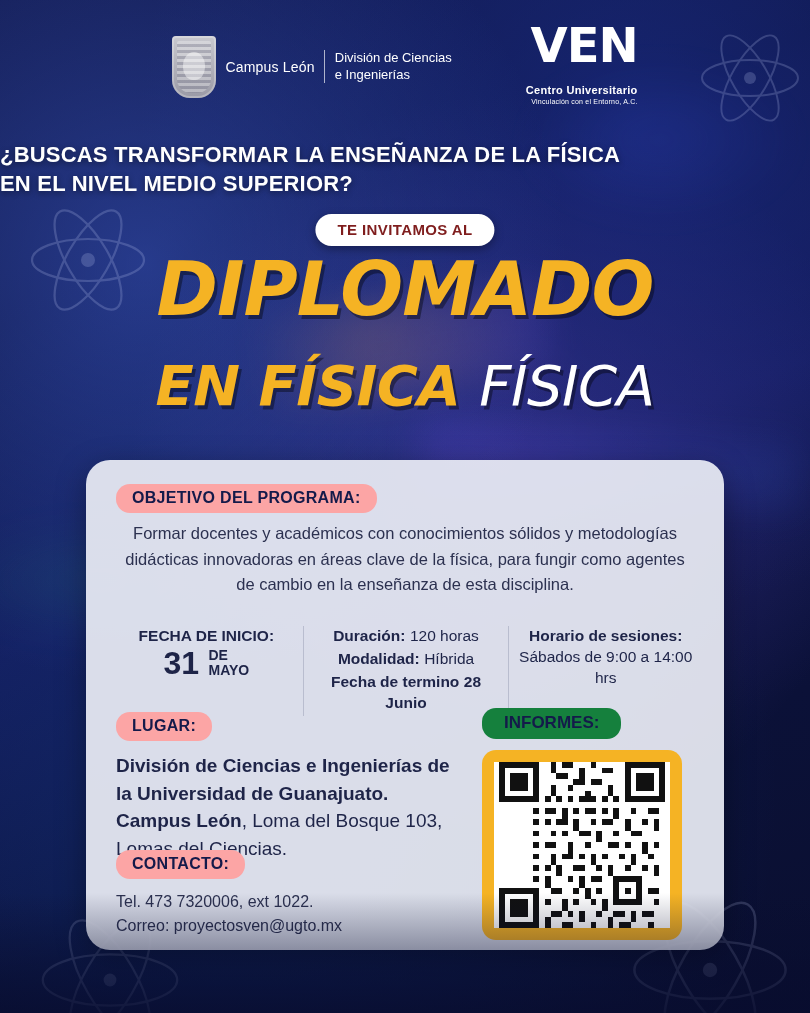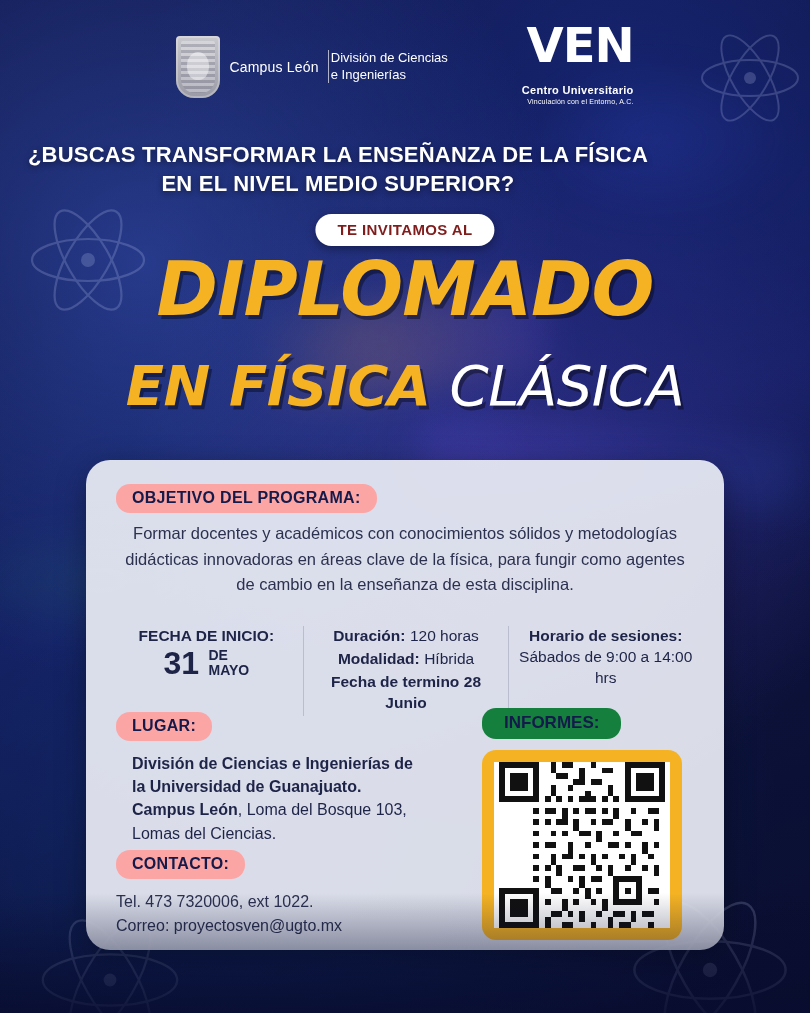--- a/index.html
+++ b/index.html
@@ -83,21 +83,21 @@
     border-radius: 50% 50% 45% 45%;
   }
   .ug-campus {
     color: #ffffff;
     font-size: 14px;
     letter-spacing: .2px;
     white-space: nowrap;
   }
   .ug-div {
     border-left: 1px solid rgba(255,255,255,.65);
-    padding-left: 2px;
+    padding-left: 10px;
     color: #ffffff;
     font-size: 13px;
     line-height: 1.28;
     white-space: nowrap;
   }
   .ven-block {
     text-align: right;
     color: #fff;
     transform: translateY(-2px);
   }
@@ -117,21 +117,20 @@
   .ven-sub2 {
     font-size: 7px;
     letter-spacing: .2px;
     margin-top: 2px;
   }
 
   
   .q-line {
     position: absolute;
     top: 140px; left: 0; width: 676px;
-    text-align: center;
     color: #ffffff;
     font-size: 22px;
     font-weight: 700;
     letter-spacing: .2px;
     line-height: 1.32;
     text-shadow: 0 2px 6px rgba(0,0,0,.45);
   }
 
   .invite-pill {
     position: absolute;
@@ -241,23 +240,22 @@
   .mid-row { margin-bottom: 2px; }
   .mid-row .lbl { display: inline; }
   .mid-row .val { display: inline; }
 
   .lugar-tag { position: absolute; left: 30px; top: 252px; }
   .lugar-text {
     position: absolute;
     left: 30px; top: 292px;
     width: 350px;
     color: #1e2448;
-    font-size: 16px;
+    font-size: 19px;
     line-height: 1.45;
-    margin-left: 16px;
   }
   .lugar-text b { font-weight: 700; }
 
   .contacto-tag { position: absolute; left: 30px; top: 390px; }
   .contacto-text {
     position: absolute;
     left: 30px; top: 430px;
     width: 360px;
     color: #2c3150;
     font-size: 16px;
@@ -361,21 +359,21 @@
     <div>¿BUSCAS TRANSFORMAR LA ENSEÑANZA DE LA FÍSICA</div>
     <div>EN EL NIVEL MEDIO SUPERIOR?</div>
   </div>
 
   <div class="invite-pill">TE INVITAMOS AL</div>
 
   <div class="title-1">DIPLOMADO</div>
 
   <div class="title-2">
     <span class="yellow">EN FÍSICA</span>
-    <span class="white">CLÁSICA</span>
+    <span class="white">FÍSICA</span>
   </div>
 
   <div class="card">
 
     <div class="tag obj-tag">OBJETIVO DEL PROGRAMA:</div>
 
     <div class="obj-text">Formar docentes y académicos con conocimientos sólidos y metodologías didácticas innovadoras en áreas clave de la física, para fungir como agentes de cambio en la enseñanza de esta disciplina.</div>
 
     <div class="strip">
       <div class="col">

